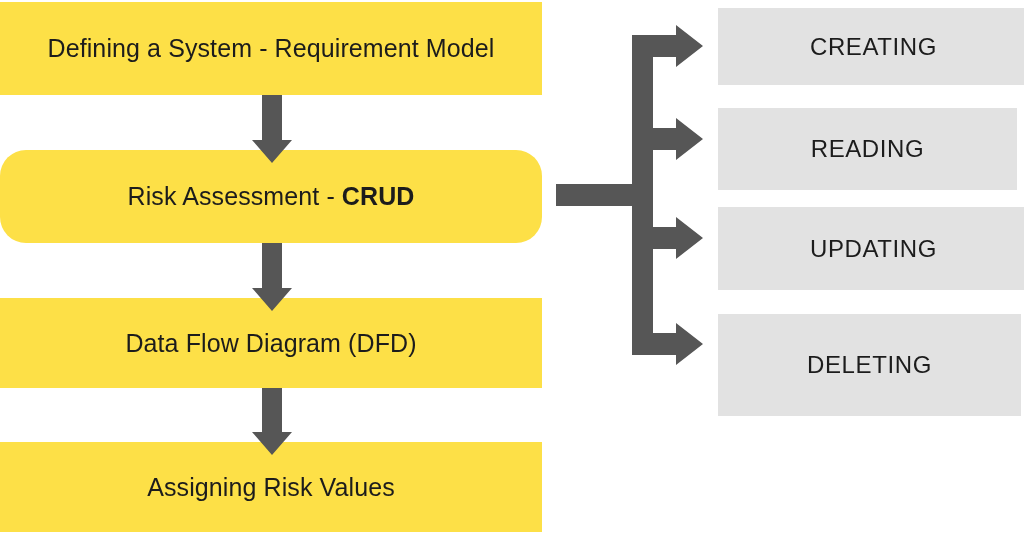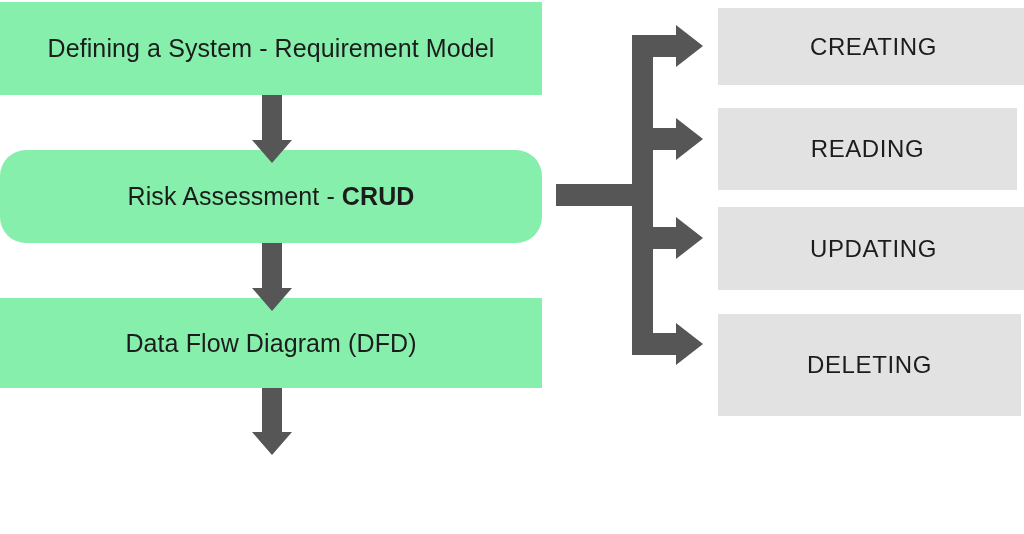--- a/index.html
+++ b/index.html
@@ -13,21 +13,21 @@
   }
   #canvas {
     position: relative;
     width: 1024px;
     height: 534px;
     background: #ffffff;
     overflow: hidden;
   }
   .proc-box {
     position: absolute;
-    background: #86efac;
+    background: #fde047;
     display: flex;
     align-items: center;
     justify-content: center;
     box-sizing: border-box;
   }
   .proc-label {
     font-family: "Liberation Sans", sans-serif;
     color: #1c1c1c;
     font-size: 25px;
     font-weight: 400;
@@ -78,20 +78,23 @@
   </div>
 
   <div class="proc-box" style="left:0px; top:150px; width:542px; height:93px;border-radius:26px;">
     <span class="proc-label"><span>Risk Assessment - </span><span class="bold">CRUD</span></span>
   </div>
 
   <div class="proc-box" style="left:0px; top:298px; width:542px; height:90px;">
     <span class="proc-label">Data Flow Diagram (DFD)</span>
   </div>
 
+  <div class="proc-box" style="left:0px; top:442px; width:542px; height:90px;">
+    <span class="proc-label">Assigning Risk Values</span>
+  </div>
 
   <div class="crud-box" style="left:718px; top:8px; width:311px; height:77px;">
     <span class="crud-label">CREATING</span>
   </div>
 
   <div class="crud-box" style="left:718px; top:108px; width:299px; height:82px;">
     <span class="crud-label">READING</span>
   </div>
 
   <div class="crud-box" style="left:718px; top:207px; width:311px; height:83px;">

